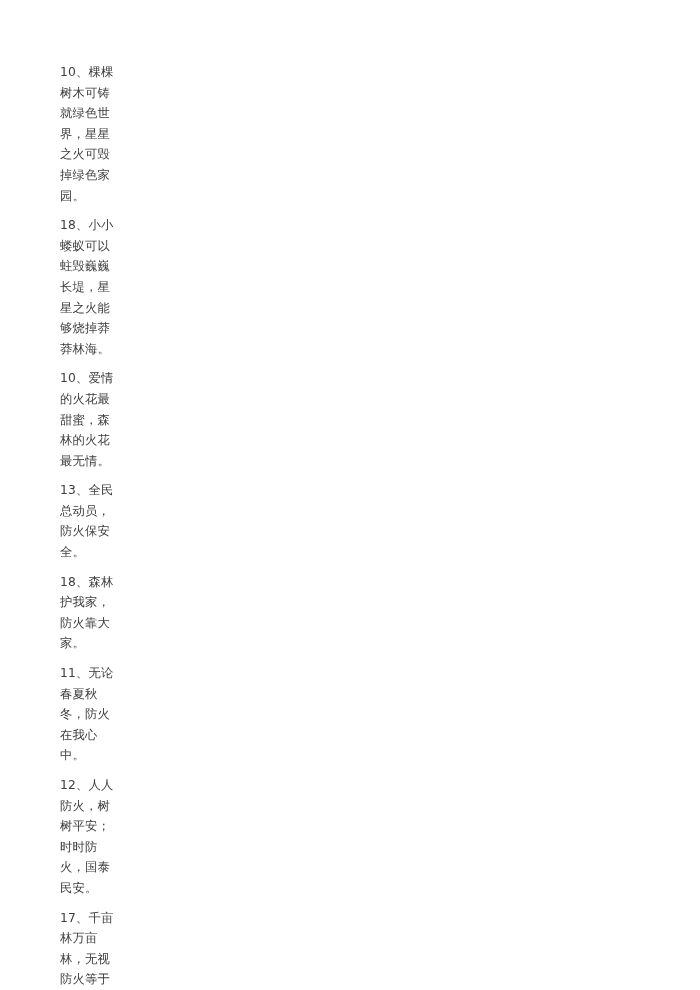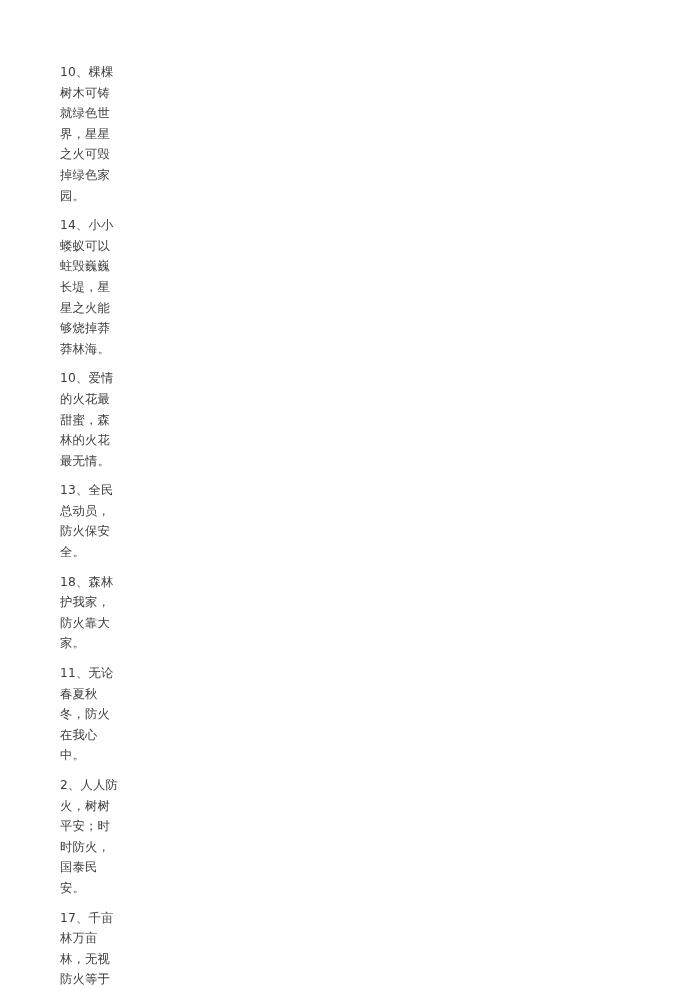--- a/index.html
+++ b/index.html
@@ -40,22 +40,22 @@
   .para:last-child {
     margin-bottom: 0;
   }
 </style>
 </head>
 <body>
 
 <div class="page">
   <div class="content-column">
     <p class="para">10、棵棵树木可铸就绿色世界，星星之火可毁掉绿色家园。</p>
-    <p class="para">14、小小蝼蚁可以蛀毁巍巍长堤，星星之火能够烧掉莽莽林海。</p>
+    <p class="para">18、小小蝼蚁可以蛀毁巍巍长堤，星星之火能够烧掉莽莽林海。</p>
     <p class="para">10、爱情的火花最甜蜜，森林的火花最无情。</p>
     <p class="para">13、全民总动员，防火保安全。</p>
     <p class="para">18、森林护我家，防火靠大家。</p>
     <p class="para">11、无论春夏秋冬，防火在我心中。</p>
-    <p class="para">2、人人防火，树树平安；时时防火，国泰民安。</p>
+    <p class="para">12、人人防火，树树平安；时时防火，国泰民安。</p>
     <p class="para">17、千亩林万亩林，无视防火等于零。</p>
 
   </div>
 </div>
 
 </body></html>

